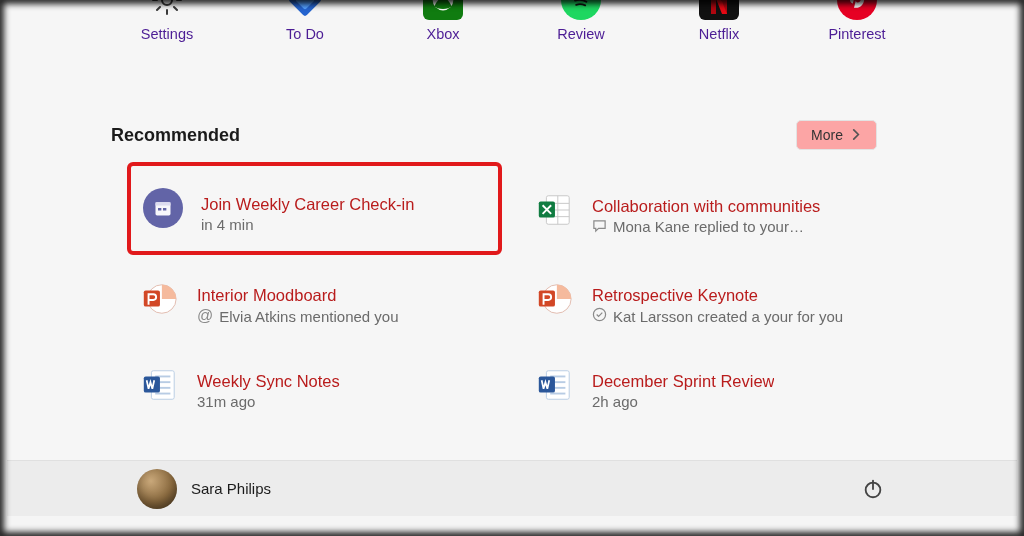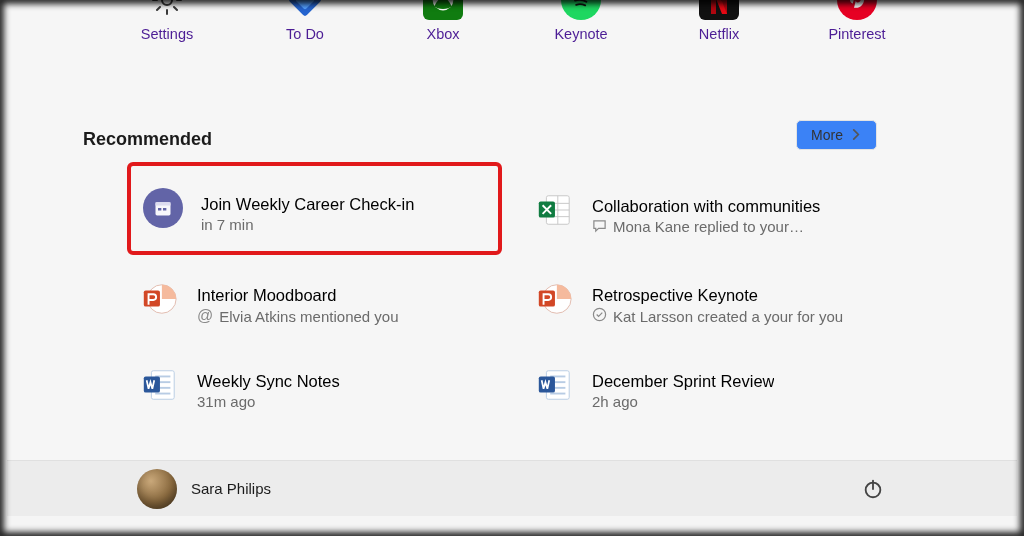--- a/index.html
+++ b/index.html
@@ -45,33 +45,34 @@
     width: 40px; height: 40px;
     border-radius: 6px;
     display: flex; align-items: center; justify-content: center;
     position: relative;
   }
   .pinned-label { font-size: 14.5px; color: #4c1d95; }
 
   
   .section-header {
     display: flex;
-    align-items: flex-end;
+    align-items: center;
     justify-content: space-between;
     padding: 0 140px 0 76px;
     margin-top: 78px;
+    margin-left: 28px;
   }
   .section-title {
     font-size: 18px;
     font-weight: 600;
     color: #1b1b1b;
   }
   .more-btn {
     display: flex; align-items: center; gap: 8px;
-    background: #3b82f6;
+    background: #fca5a5;
     border: 1px solid #e3e3e3;
     border-radius: 5px;
     padding: 6px 14px;
     font-size: 14px;
     color: #333;
     cursor: pointer;
   }
 
   .rec-grid {
     display: grid;
@@ -95,21 +96,21 @@
     margin-bottom: -8px;
   }
   .rec-icon {
     width: 40px; height: 40px;
     flex-shrink: 0;
     border-radius: 6px;
     display: flex; align-items: center; justify-content: center;
     position: relative;
   }
   .rec-text { display: flex; flex-direction: column; gap: 2px; min-width: 0; }
-  .rec-title { font-size: 16.5px; color: #000000; white-space: nowrap; overflow: hidden; text-overflow: ellipsis; margin-top: 13px; }
+  .rec-title { font-size: 16.5px; color: #b91c1c; white-space: nowrap; overflow: hidden; text-overflow: ellipsis; margin-top: 13px; }
   .rec-sub {
     font-size: 15px; color: #6b6b6b;
     display: flex; align-items: center; gap: 6px;
     white-space: nowrap; overflow: hidden; text-overflow: ellipsis;
   }
   .sub-glyph { color: #8a8a8a; flex-shrink: 0; }
 
   
   .footer {
     position: absolute;
@@ -178,21 +179,21 @@
       </div>
       <span class="pinned-label">Xbox</span>
     </div>
 
     <div class="pinned-item">
       <div class="pinned-icon icon-round" style="background:#1ed760;">
         <svg width="24" height="24" viewBox="0 0 40 40">
           <path d="M8 14c9-3 18-2 25 2M10 21c7-2 14-1 19 2M12 28c5-2 11-1 15 1" stroke="#111" stroke-width="3" stroke-linecap="round" fill="none"></path>
         </svg>
       </div>
-      <span class="pinned-label">Keynote</span>
+      <span class="pinned-label">Review</span>
     </div>
 
     <div class="pinned-item">
       <div class="pinned-icon" style="background:#111;border-radius:6px;">
         <svg width="20" height="28" viewBox="0 0 20 28">
           <path d="M2 0h5v28H2z M13 0h5v28h-5z" fill="#b00710"></path>
           <path d="M2 0h5l11 28h-5z" fill="#e50914"></path>
         </svg>
       </div>
       <span class="pinned-label">Netflix</span>
@@ -228,21 +229,21 @@
         <svg width="20" height="20" viewBox="0 0 24 24">
             <rect x="3" y="5" width="18" height="16" rx="2" fill="#fff" opacity="0.95"></rect>
             <rect x="3" y="5" width="18" height="4" fill="#dcdcf0"></rect>
             <rect x="6" y="12" width="4" height="3" fill="#6264a7"></rect>
             <rect x="12" y="12" width="4" height="3" fill="#6264a7"></rect>
           </svg>
       </div>
       <div class="rec-text">
         <span class="rec-title">Join Weekly Career Check-in</span>
         <span class="rec-sub">
-            <span>in 7 min</span>
+            <span>in 4 min</span>
           </span>
       </div>
     </div>
 
     <div class="rec-item">
       <div class="rec-icon">
         <svg width="38" height="38" viewBox="0 0 40 40">
           <rect x="12" y="5" width="24" height="30" rx="2" fill="#fff" stroke="#c6c6c6"></rect>
           <line x1="12" y1="13" x2="36" y2="13" stroke="#c6c6c6"></line>
             <line x1="12" y1="20" x2="36" y2="20" stroke="#c6c6c6"></line>

